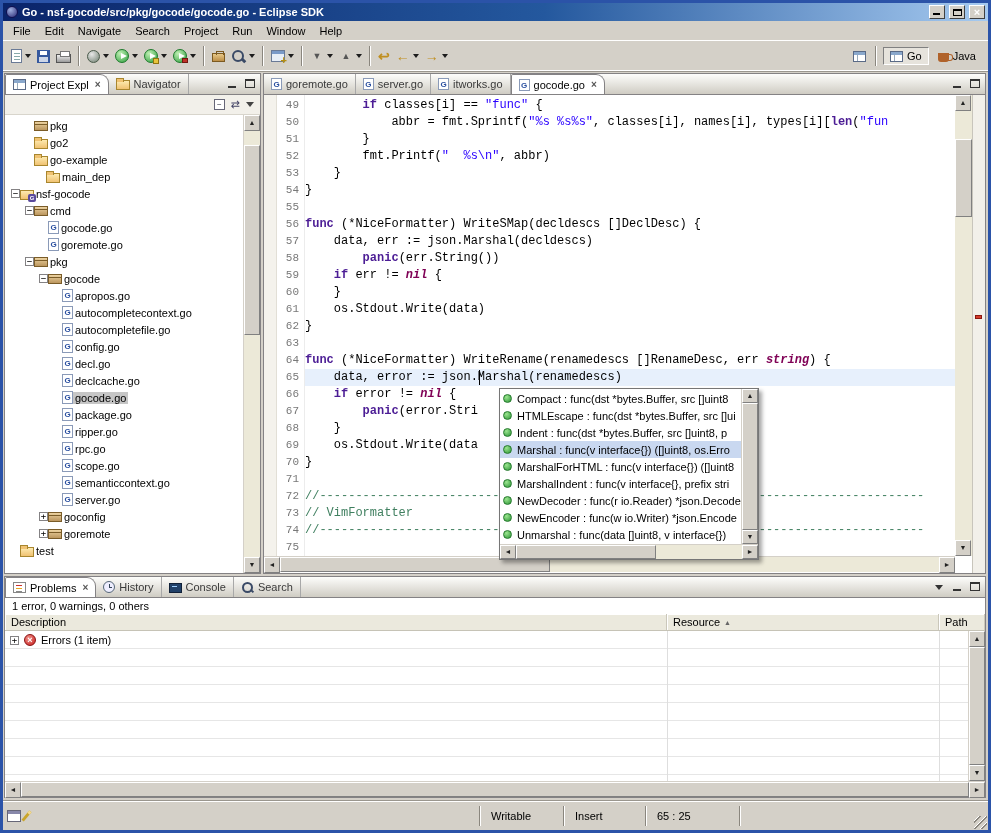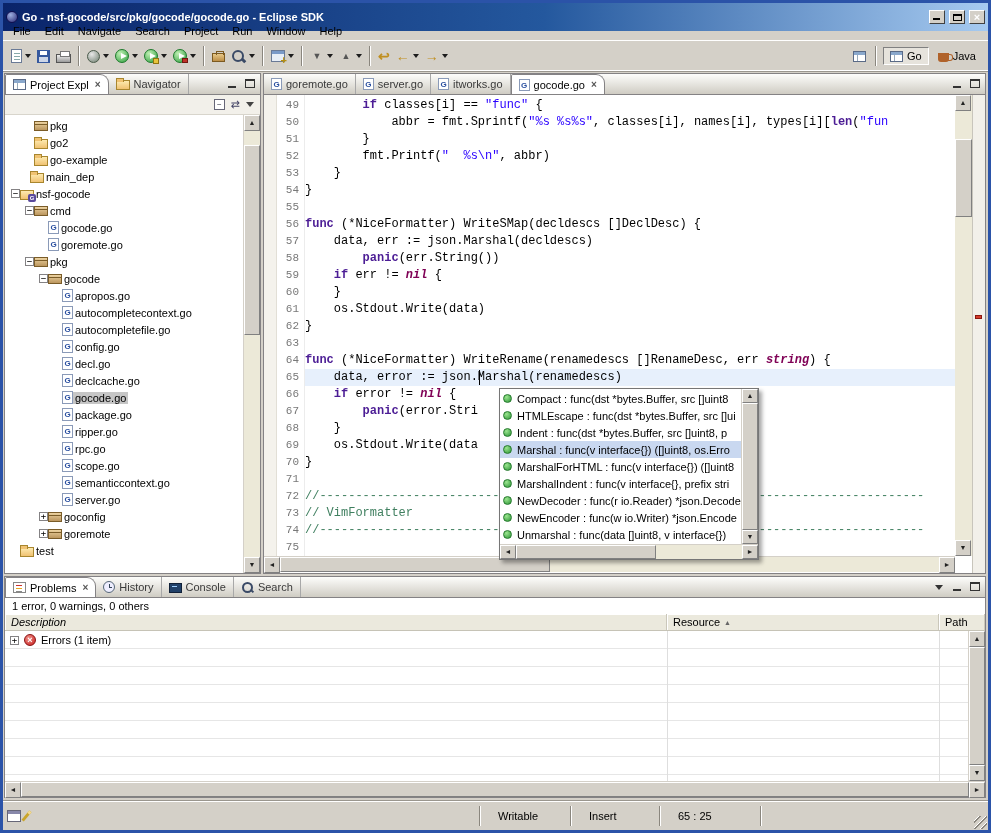--- a/index.html
+++ b/index.html
@@ -1,21 +1,21 @@
 <!DOCTYPE html>
 <html><head>
 <meta charset="utf-8">
 <style>
   *{margin:0;padding:0;box-sizing:border-box;}
   html,body{background:#7a96df;}
   body{font-family:"Liberation Sans",sans-serif;font-size:11px;color:#000;}
   .window{position:relative;width:991px;height:833px;background:#d4d0c8;border:3px solid #2b53a8;overflow:hidden;}
 
   
-  .titlebar{position:absolute;left:0;top:0;right:0;height:28px;background:linear-gradient(90deg,#0a246a 0%,#24589e 55%,#a6caf0 100%);display:flex;align-items:center;gap:4px;padding:0 3px;color:#fff;}
+  .titlebar{position:absolute;left:0;top:0;right:0;height:18px;background:linear-gradient(90deg,#0a246a 0%,#24589e 55%,#a6caf0 100%);display:flex;align-items:center;gap:4px;padding:0 3px;color:#fff;}
   .eclipse-icon{width:12px;height:12px;border-radius:50%;background:radial-gradient(circle at 35% 30%,#9fb0e0,#282874);border:1px solid #101050;flex:none;}
   .title-text{font-weight:bold;font-size:11px;flex:1;white-space:nowrap;overflow:hidden;}
   .tbtn{width:16px;height:14px;background:#d4d0c8;border:1px solid;border-color:#fff #404040 #404040 #fff;position:relative;flex:none;}
   .tbtn .g-min{position:absolute;left:3px;bottom:3px;width:7px;height:2px;background:#000;}
   .tbtn .g-max{position:absolute;left:3px;top:3px;width:9px;height:7px;border:1px solid #000;border-top-width:2px;}
   .tbtn .g-x{position:absolute;left:0;top:0;width:100%;text-align:center;font-size:11px;line-height:12px;font-weight:bold;}
 
   
   .menubar{position:absolute;left:0;top:18px;right:0;height:19px;display:flex;align-items:center;padding-left:3px;}
   .menu-item{padding:2px 7px;}
@@ -134,41 +134,41 @@
   .ic-history::before{content:'';position:absolute;left:5px;top:2px;width:1px;height:4px;background:#345;}
   .ic-history::after{content:'';position:absolute;left:5px;top:5px;width:3px;height:1px;background:#345;}
   .ic-console{width:13px;height:10px;background:#204068;border:1px solid #102038;margin-top:2px;}
   .ic-console::after{content:'';position:absolute;left:2px;top:2px;width:5px;height:1px;background:#9fd0ff;}
   .ic-searchtab{width:13px;height:13px;}
   .ic-searchtab::before{content:'';position:absolute;left:1px;top:1px;width:7px;height:7px;border:2px solid #3a4a66;border-radius:50%;}
   .ic-searchtab::after{content:'';position:absolute;left:9px;top:9px;width:4px;height:2px;background:#3a4a66;transform:rotate(45deg);}
   .summary{height:16px;padding:2px 7px;background:#fff;}
   .phead{height:17px;display:flex;background:#ebe9dd;border-bottom:1px solid #c6c3b6;}
   .pcol{padding:1px 6px;border-right:1px solid #cac7ba;box-shadow:inset 1px 1px 0 #fff;display:flex;align-items:center;gap:4px;}
-  .pcol:nth-child(1){width:662px;font-style:italic;}
+  .pcol:nth-child(1){width:662px;}
   .pcol:nth-child(2){width:272px;}
   .pcol:nth-child(3){flex:1;}
   .sort{font-size:7px;color:#666;}
   .pbody{flex:1;display:flex;overflow:hidden;}
   .ptable{flex:1;position:relative;background:
       linear-gradient(#dedede,#dedede) 662px 0/1px 100% no-repeat,
       linear-gradient(#dedede,#dedede) 934px 0/1px 100% no-repeat,
       repeating-linear-gradient(to bottom,transparent 0 17px,#e6e6e6 17px 18px);}
   .prow{height:18px;display:flex;align-items:center;gap:5px;padding-left:5px;}
   .err-icon{width:12px;height:12px;border-radius:50%;background:radial-gradient(circle at 35% 30%,#f09088,#c81e1e);border:1px solid #8a1010;color:#fff;font-size:9px;font-weight:bold;line-height:10px;text-align:center;flex:none;}
   .bvsb{width:17px;background:#ece9d8;display:flex;flex-direction:column;border-left:1px solid #d4d0c8;}
 
   
   .statusbar{position:absolute;left:0;right:0;bottom:0;height:30px;border-top:1px solid #9a968e;box-shadow:inset 0 1px 0 #fff;display:flex;align-items:center;padding:0 4px;}
   .fastview{display:flex;gap:4px;align-items:center;width:52px;}
   .ic-fastview{width:14px;height:12px;background:#fff;border:1px solid #667;}
   .ic-fastview::before{content:'';position:absolute;left:0;top:0;width:12px;height:3px;background:#88a;}
   .ic-pencil{width:3px;height:12px;background:#caa52a;transform:rotate(40deg);border-top:3px solid #f0d890;}
   .ssep{width:2px;height:20px;border-left:1px solid #8a867e;border-right:1px solid #fff;flex:none;}
-  .sfield{height:20px;display:flex;align-items:center;padding:0 10px;white-space:nowrap;margin-left:7px;}
+  .sfield{height:20px;display:flex;align-items:center;padding:0 10px;white-space:nowrap;}
   .sfield.w1{width:82px;}
   .sfield.w2{width:80px;}
   .sfield.w3{width:92px;}
   .grip{position:absolute;right:1px;bottom:1px;width:13px;height:13px;background:repeating-linear-gradient(135deg,transparent 0 3px,#fff 3px 4px,#8a867e 4px 5px);}
 </style>
 </head>
 <body>
 
 <div class="window">
 
@@ -314,21 +314,21 @@
           <div class="tree-row" style="padding-left:20px">
             <span class="expander empty"></span>
             <span class="ticon ic-folder"></span>
             <span class="tlabel">go2</span>
           </div>
           <div class="tree-row" style="padding-left:20px">
             <span class="expander empty"></span>
             <span class="ticon ic-folder"></span>
             <span class="tlabel">go-example</span>
           </div>
-          <div class="tree-row" style="padding-left:16px">
+          <div class="tree-row" style="padding-left:32px">
             <span class="expander empty"></span>
             <span class="ticon ic-folder"></span>
             <span class="tlabel">main_dep</span>
           </div>
           <div class="tree-row" style="padding-left:6px">
             <span class="expander">−</span>
             <span class="ticon ic-project"></span>
             <span class="tlabel">nsf-gocode</span>
           </div>
           <div class="tree-row" style="padding-left:20px">

